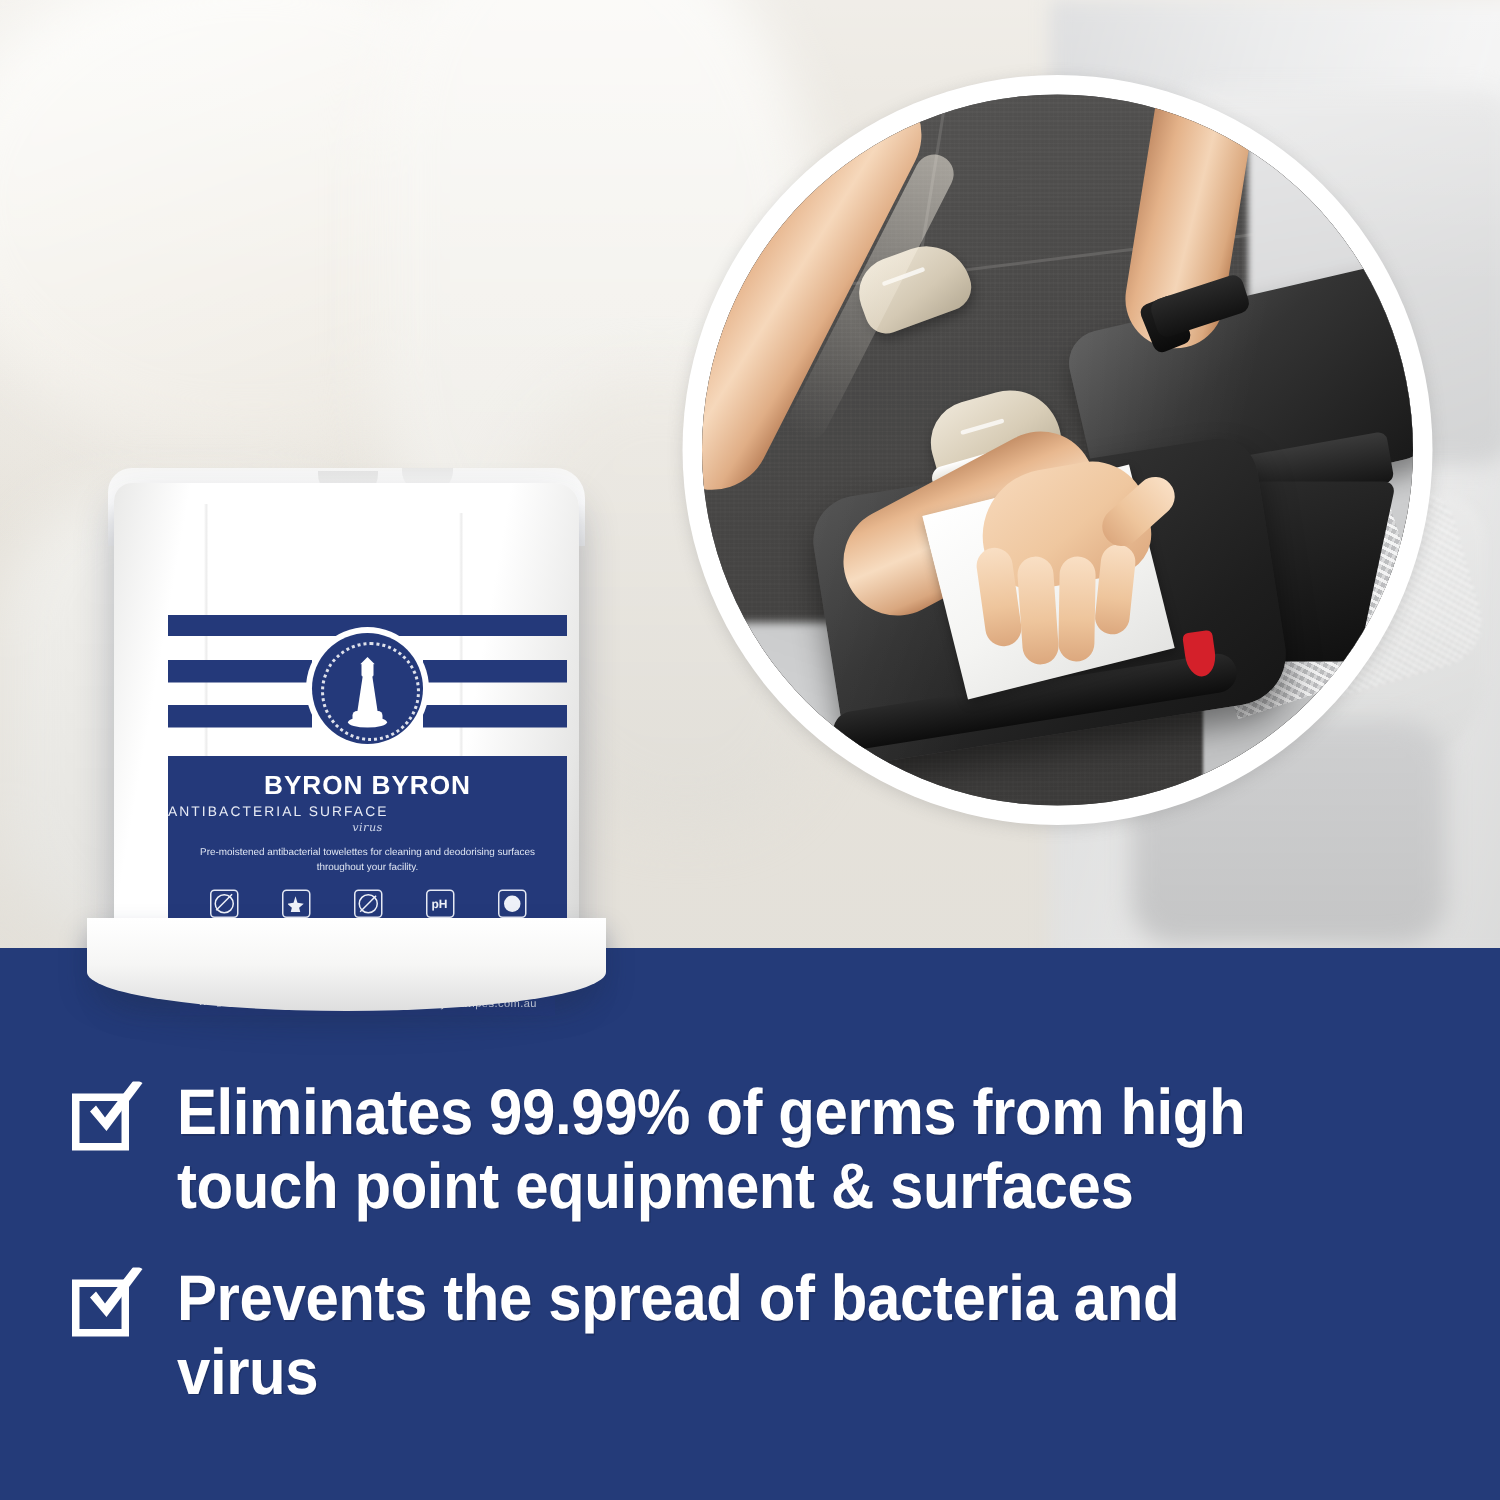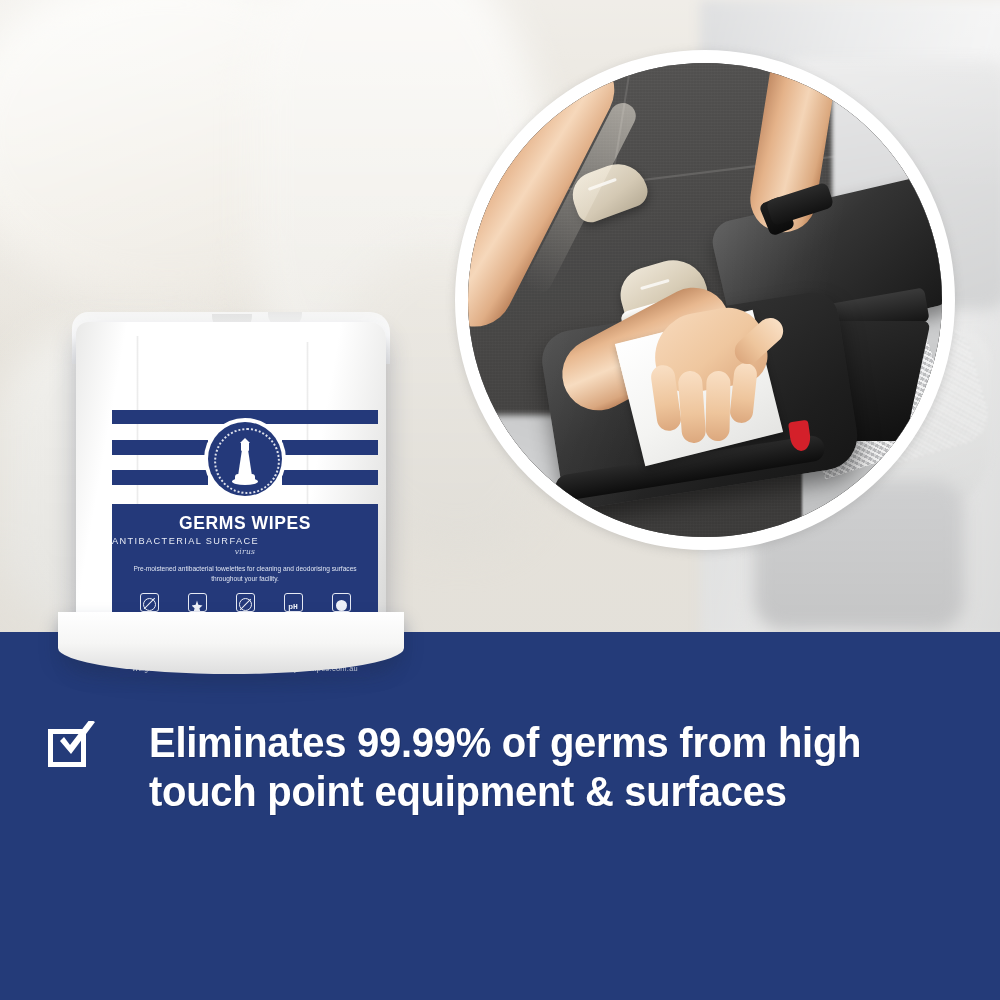--- a/index.html
+++ b/index.html
@@ -178,21 +178,21 @@
 
   .panel{position:absolute;left:36px;top:182px;width:266px;height:130px;background:#24397a;}
   .p-title{color:#fff;text-align:center;font-weight:700;font-size:17.5px;letter-spacing:.6px;margin-top:9px;}
   .p-sub{color:#e8ebf5;text-align:left;font-size:9.2px;letter-spacing:1.4px;margin-top:2px;}
   .p-script{color:#cfd7ea;text-align:center;font-size:7.5px;font-style:italic;
       font-family:"DejaVu Serif",serif;margin-top:1px;letter-spacing:.3px;}
   .p-desc{color:#dfe5f2;text-align:center;font-size:6.6px;line-height:1.55;margin-top:8px;padding:0 16px;}
   .icons{display:flex;justify-content:space-between;padding:0 16px;margin-top:9px;}
   .ic{width:42px;text-align:center;}
   .ic-box{width:17px;height:17px;margin:0 auto;border:1.1px solid #e6eaf4;border-radius:3px;
-      display:flex;align-items:flex-end;justify-content:center;font-family:Liberation Mono, monospace;}
+      display:flex;align-items:center;justify-content:center;}
   .ic-g{width:11px;height:11px;border-radius:50%;border:1.1px solid #eef1f8;position:relative;}
   .ic-g:after{content:"";position:absolute;left:-2px;top:4px;width:15px;height:1.2px;background:#eef1f8;
       transform:rotate(-45deg);}
   .ic-hand{width:11px;height:11px;background:#eef1f8;
       clip-path:polygon(50% 0,62% 40%,100% 46%,72% 70%,80% 100%,20% 100%,28% 70%,0 46%,38% 40%);}
   .ic-no{width:11px;height:11px;border-radius:50%;border:1.1px solid #eef1f8;position:relative;}
   .ic-no:after{content:"";position:absolute;left:-2px;top:4.5px;width:15px;height:1.2px;background:#eef1f8;
       transform:rotate(-45deg);}
   .ic-ph{color:#eef1f8;font-size:8px;font-weight:700;line-height:1;}
   .ic-lem{width:11px;height:11px;border-radius:50%;background:#eef1f8;}
@@ -201,21 +201,21 @@
   .row-wipes{position:absolute;left:36px;top:322px;width:266px;display:flex;justify-content:space-between;}
   .rw-l{color:#24397a;font-size:8.4px;font-weight:600;letter-spacing:.5px;}
   .rw-r{color:#24397a;font-size:8.4px;font-weight:600;letter-spacing:.4px;}
   .footbar{position:absolute;left:44px;top:338px;width:250px;height:17px;background:#24397a;
       display:flex;align-items:center;justify-content:space-between;padding:0 12px;box-sizing:border-box;}
   .fb-l{color:#eef1f8;font-size:6.6px;letter-spacing:.3px;}
   .fb-r{color:#eef1f8;font-size:7.4px;letter-spacing:.3px;}
 
   
   .bullets{position:absolute;left:0;top:718px;width:1000px;}
-  .bullet{display:flex;align-items:flex-start;margin-bottom:26px;padding-left:48px;gap:31px;}
+  .bullet{display:flex;align-items:flex-start;margin-bottom:26px;padding-left:48px;}
   .chk{position:relative;width:46px;height:46px;flex:0 0 46px;margin-top:7px;}
   .chk-box{position:absolute;left:0;top:4px;width:38px;height:38px;border:5px solid #fff;box-sizing:border-box;}
   .chk-tick{position:absolute;left:4px;top:-4px;width:46px;height:42px;}
   .btxt{color:#fff;font-weight:700;font-size:43px;line-height:1.14;letter-spacing:-.3px;
       margin-left:24px;max-width:830px;
       transform:scaleX(.93);transform-origin:left center;
       text-shadow:1px 1px 0 rgba(20,32,70,.35);}
 </style>
 </head>
 <body>
@@ -294,21 +294,21 @@
       <div class="badge-dots"></div>
       <div class="lh">
         <div class="lh-cap"></div>
           <div class="lh-lamp"></div>
         <div class="lh-tower"></div>
           <div class="lh-base"></div>
           <div class="lh-rock"></div>
       </div>
 
       <div class="panel">
-        <div class="p-title">GERMS WIPES</div>
+        <div class="p-title">BYRON BYRON</div>
         <div class="p-sub">ANTIBACTERIAL SURFACE</div>
         <div class="p-script">virus</div>
         <div class="p-desc">Pre-moistened antibacterial towelettes for cleaning and deodorising surfaces throughout your facility.</div>
         <div class="icons">
           <div class="ic">
             <div class="ic-box">
                 <div class="ic-g"></div>
               </div>
             <div class="ic-lab">Germ
 Defence</div>
@@ -360,15 +360,24 @@
   <div class="bullets">
     <div class="bullet">
       <div class="chk">
         <div class="chk-box"></div>
         <svg class="chk-tick" viewBox="0 0 46 42">
           <path d="M8 20 L19 33 L43 1 L38 -2 L18 24 L12 16 Z" fill="#ffffff"></path>
         </svg>
       </div>
       <div class="btxt">Eliminates 99.99% of germs from high touch point equipment &amp; surfaces</div>
     </div>
+    <div class="bullet">
+      <div class="chk">
+        <div class="chk-box"></div>
+        <svg class="chk-tick" viewBox="0 0 46 42">
+          <path d="M8 20 L19 33 L43 1 L38 -2 L18 24 L12 16 Z" fill="#ffffff"></path>
+        </svg>
+      </div>
+      <div class="btxt">Prevents the spread of bacteria and virus</div>
+    </div>
   </div>
 
 </div>
 
 </body></html>

